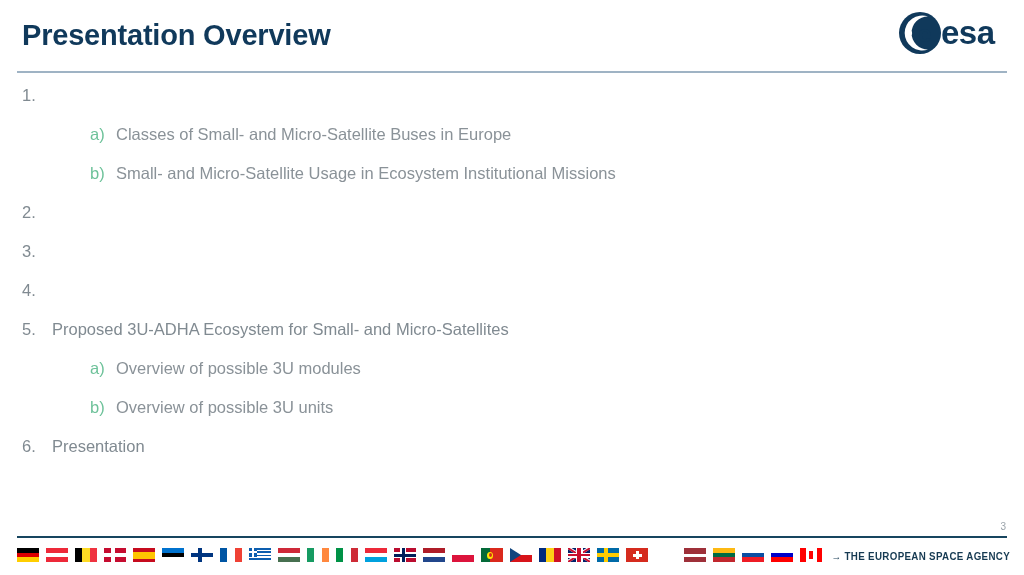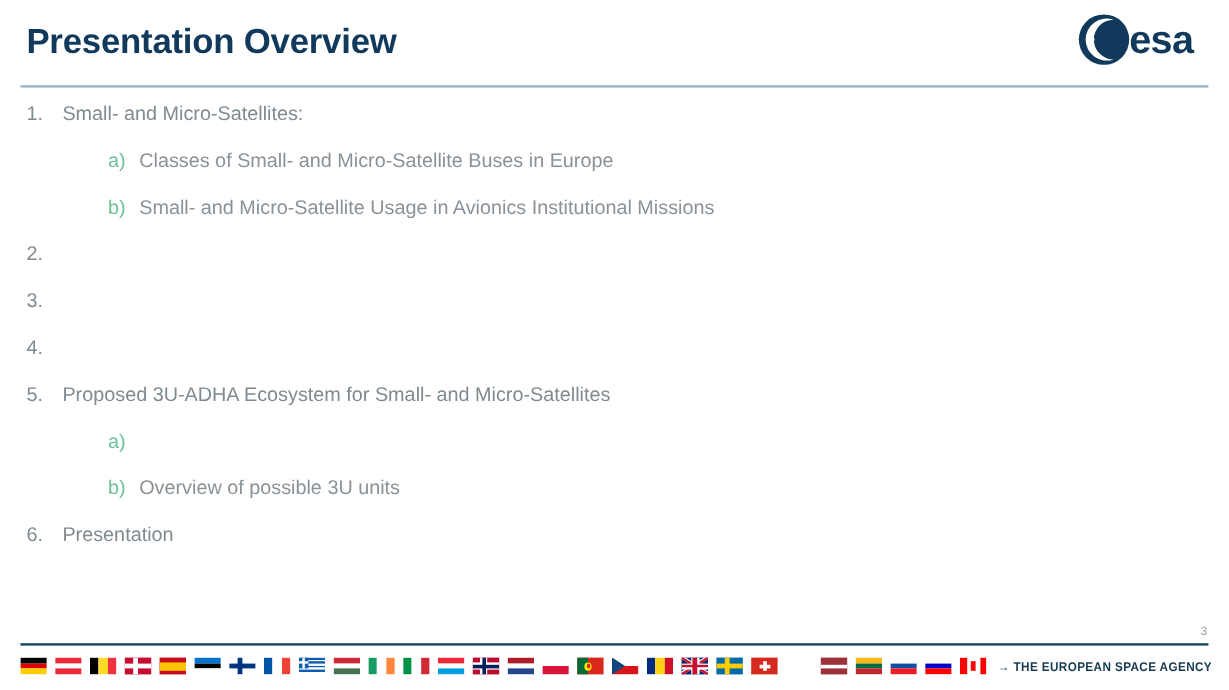--- a/index.html
+++ b/index.html
@@ -172,31 +172,30 @@
     </svg>
   </div>
 
   <div id="header-divider"></div>
 </div>
 
 <div id="outline-list">
 
   <div class="outline-row level1">
     <span class="marker">1.</span>
-    <span class="item-text">Small- and Micro-Satellites:</span>
   </div>
 
   <div class="outline-row level2 sub">
     <span class="marker">a)</span>
     <span class="item-text">Classes of Small- and Micro-Satellite Buses in Europe</span>
   </div>
 
   <div class="outline-row level2 sub">
     <span class="marker">b)</span>
-    <span class="item-text">Small- and Micro-Satellite Usage in Avionics Institutional Missions</span>
+    <span class="item-text">Small- and Micro-Satellite Usage in Ecosystem Institutional Missions</span>
   </div>
 
   <div class="outline-row level1">
     <span class="marker">2.</span>
   </div>
 
   <div class="outline-row level1">
     <span class="marker">3.</span>
   </div>
 
@@ -204,20 +203,21 @@
     <span class="marker">4.</span>
   </div>
 
   <div class="outline-row level1">
     <span class="marker">5.</span>
     <span class="item-text">Proposed 3U-ADHA Ecosystem for Small- and Micro-Satellites</span>
   </div>
 
   <div class="outline-row level2 sub">
     <span class="marker">a)</span>
+    <span class="item-text">Overview of possible 3U modules</span>
   </div>
 
   <div class="outline-row level2 sub">
     <span class="marker">b)</span>
     <span class="item-text">Overview of possible 3U units</span>
   </div>
 
   <div class="outline-row level1">
     <span class="marker">6.</span>
     <span class="item-text">Presentation</span>

